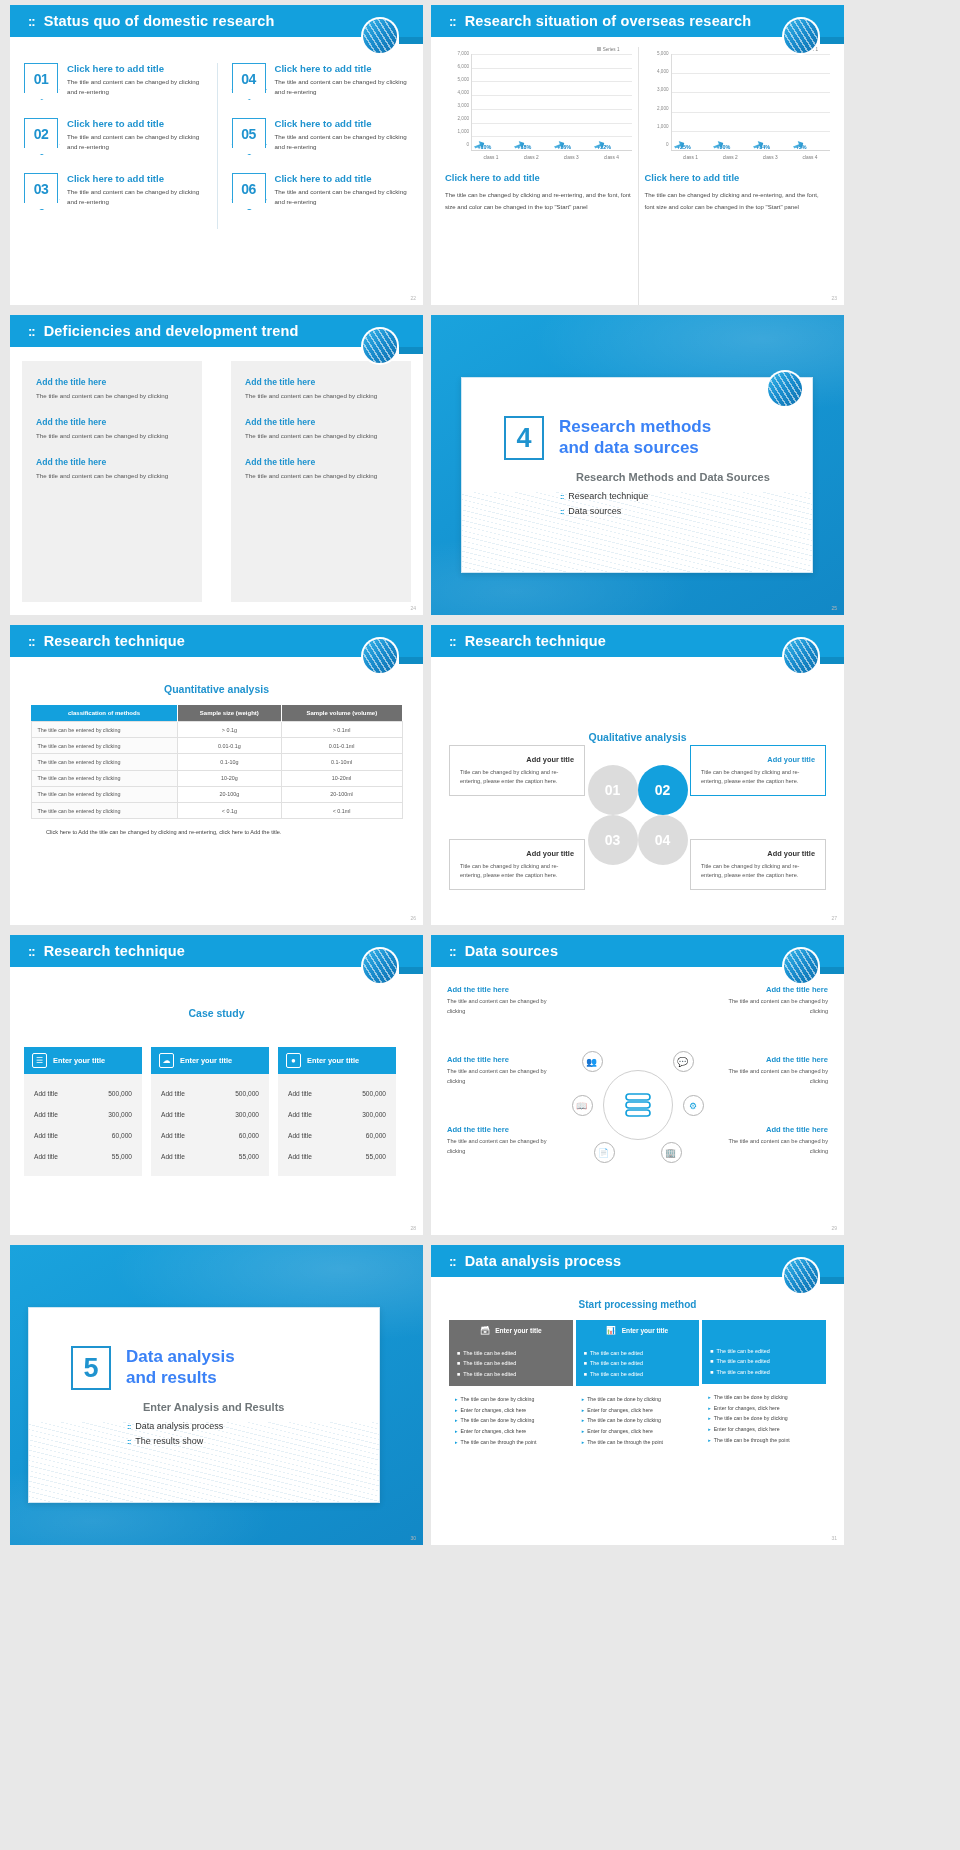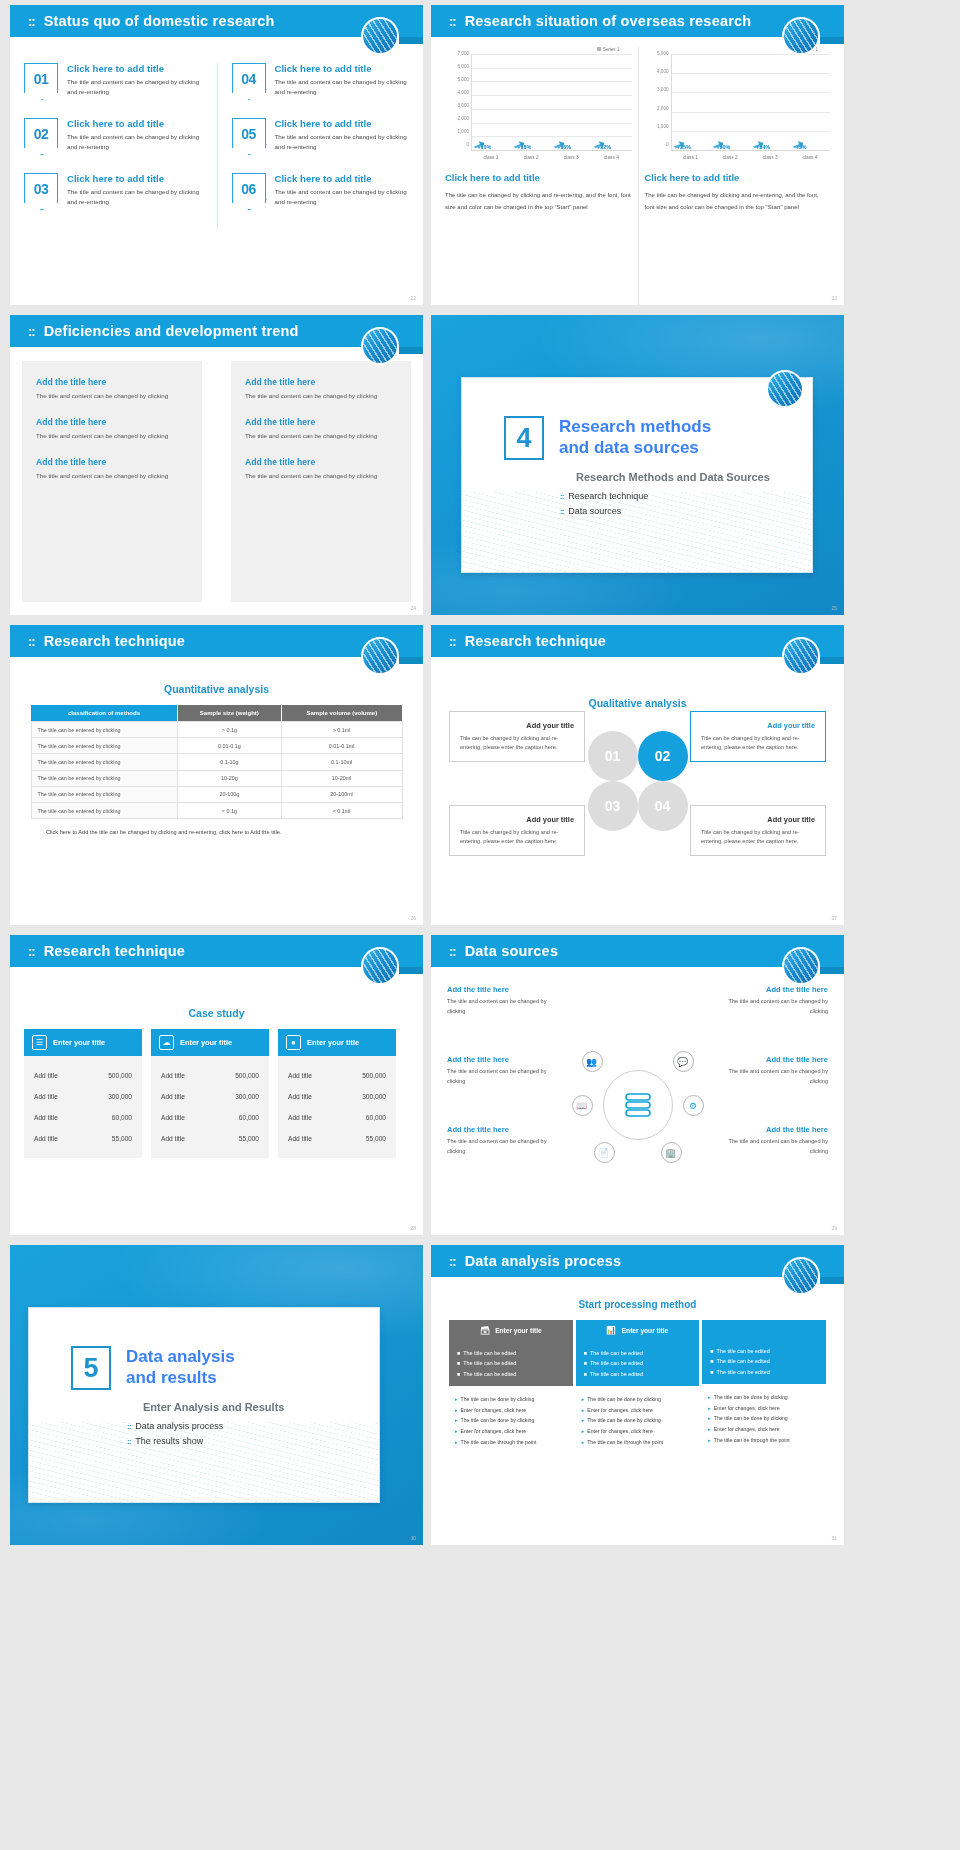--- a/index.html
+++ b/index.html
@@ -171,21 +171,21 @@
   .ctr-t { text-align: center; font-size: 10.5px; font-weight: bold; color: #1f93cf; margin: 26px 0 10px; }
   table.q { width: 372px; margin: 0 auto; border-collapse: collapse; }
   table.q th { font-size: 6px; font-weight: bold; color: #fff; padding: 5px 4px; }
   table.q th:first-child { background: #13a0dd; }
   table.q th + th { background: #6f6f6f; border-left: 1px solid #fff; }
   table.q td { font-size: 5.4px; color: #555; padding: 4.6px 6px; border: .6px solid #e0e0e0; }
   table.q td:first-child { background: #fbfbfb; }
   table.q td + td { text-align: center; }
   .q-note { font-size: 5.6px; color: #444; margin: 10px 14px 0 36px; }
   
-  .s6 { padding: 24px 14px 0; position: relative; height: 250px; }
+  .s6 { padding: 24px 14px 0; position: relative; height: 250px; margin-top: 34px; }
   .q-box { position: absolute; width: 136px; border: 1px solid #cfcfcf; background: #fff; padding: 9px 10px; }
   .q-box.active { border: 1.4px solid #13a0dd; }
   .q-box.b1 { left: 18px; top: 54px; }
   .q-box.b2 { right: 18px; top: 54px; }
   .q-box.b3 { left: 18px; top: 148px; }
   .q-box.b4 { right: 18px; top: 148px; }
   .q-bt { font-size: 7.4px; font-weight: bold; color: #333; margin-bottom: 4px; text-align: right; }
   .q-box.active .q-bt { color: #1f93cf; }
   .q-bd { font-size: 5.6px; color: #555; line-height: 1.65; }
   .circles { position: absolute; left: 50%; top: 72px; transform: translateX(-50%); width: 104px; height: 104px; }
@@ -561,21 +561,21 @@
   </div>
 
   <div class="slide">
     <div class="bar">
       <span class="dots">::</span>
       <h1>Research technique</h1>
     </div>
     <div class="globe">
         <i></i>
       </div>
-    <div class="ctr-t" style="margin:40px 0 10px">Case study</div>
+    <div class="ctr-t" style="margin:40px 0 28px">Case study</div>
     <div class="cs">
       <div class="cs-col">
         <div class="cs-h">
           <span class="ic">☰</span>
           <span class="t">Enter your title</span>
         </div>
         <div class="cs-b">
           <div class="cs-r">
               <span>Add title</span>
               <span>500,000</span>

